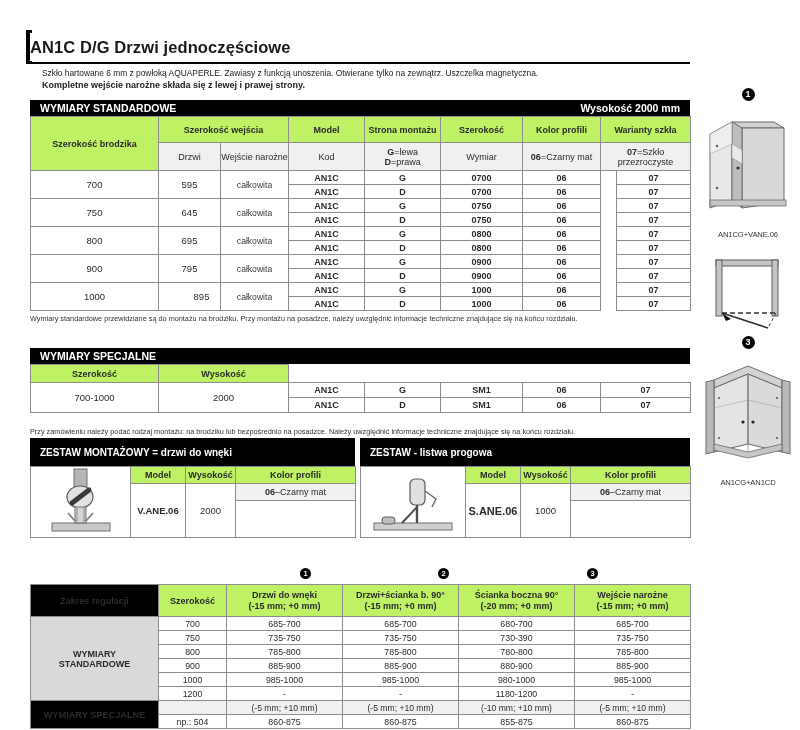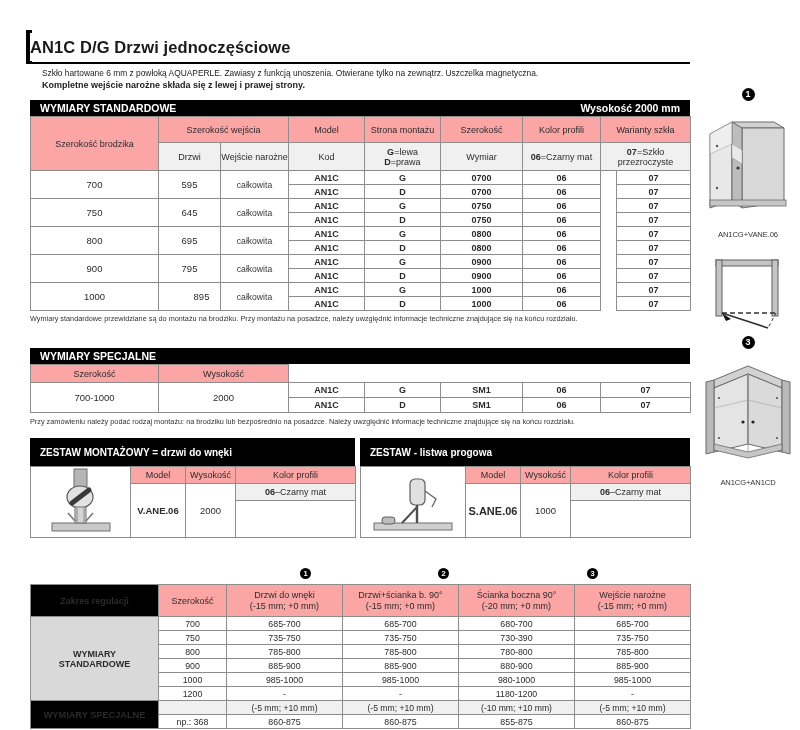--- a/index.html
+++ b/index.html
@@ -28,21 +28,21 @@
     background:#000;color:#fff;font-weight:bold;font-size:10.5px;
     display:flex;align-items:center;justify-content:space-between;
     padding:0 10px;box-sizing:border-box;
   }
   table.grid{border-collapse:collapse;table-layout:fixed;}
   table.grid td,table.grid th{
     border:1px solid #8d8d8d;
     text-align:center;vertical-align:middle;
     font-size:9px;color:#2b2b2b;padding:0;
   }
-  .hdr{background:#fca5a5;font-weight:normal;font-size:9.6px;color:#111;}
+  .hdr{background:#bef264;font-weight:bold;font-size:9.6px;color:#111;}
   .sub{background:#f0f0f0;font-size:8.6px;color:#444;}
   .bold{font-weight:bold;color:#000;}
   .note{font-size:7.3px;color:#333;line-height:9px;}
 
   
   #std-wrap{position:absolute;left:30px;top:100px;width:660px;}
   #std-bar{height:16px;}
   #std-table{width:660px;}
 
   
@@ -281,21 +281,21 @@
         </tr>
         <tr style="height:15px">
           <td class="bold">AN1C</td>
           <td class="bold">D</td>
           <td class="bold">SM1</td>
           <td class="bold">06</td>
           <td class="bold" colspan="2">07</td>
         </tr>
       </tbody>
     </table>
-    <div class="note" style="margin-top:4px">Przy zamówieniu należy podać rodzaj montażu: na brodziku lub bezpośrednio na posadzce. Należy uwzględnić informacje techniczne znajdujące się na końcu rozdziału.</div>
+    <div class="note" style="margin-top:14px">Przy zamówieniu należy podać rodzaj montażu: na brodziku lub bezpośrednio na posadzce. Należy uwzględnić informacje techniczne znajdujące się na końcu rozdziału.</div>
   </div>
 
   <div class="kit" id="kit1">
     <div class="blackbar kbar">
       <span>ZESTAW MONTAŻOWY = drzwi do wnęki</span>
         <span></span>
     </div>
     <table class="grid">
       <colgroup>
           <col style="width:100px">
@@ -466,21 +466,21 @@
       <tbody id="reg-special">
           <tr style="height: 14px;">
             <td rowspan="2" class="blackcell" style="font-size: 9.2px;">WYMIARY SPECJALNE</td>
             <td class="sub" style="font-size: 8.6px;"></td>
             <td class="sub" style="font-size: 8.6px;">(-5 mm; +10 mm)</td>
             <td class="sub" style="font-size: 8.6px;">(-5 mm; +10 mm)</td>
             <td class="sub" style="font-size: 8.6px;">(-10 mm; +10 mm)</td>
             <td class="sub" style="font-size: 8.6px;">(-5 mm; +10 mm)</td>
           </tr>
           <tr style="height: 14px;">
-            <td style="font-size: 8.8px;">np.: 368</td>
+            <td style="font-size: 8.8px;">np.: 504</td>
             <td style="font-size: 8.8px;">860-875</td>
             <td style="font-size: 8.8px;">860-875</td>
             <td style="font-size: 8.8px;">855-875</td>
             <td style="font-size: 8.8px;">860-875</td>
           </tr>
         </tbody>
     </table>
 
   </div>
 

